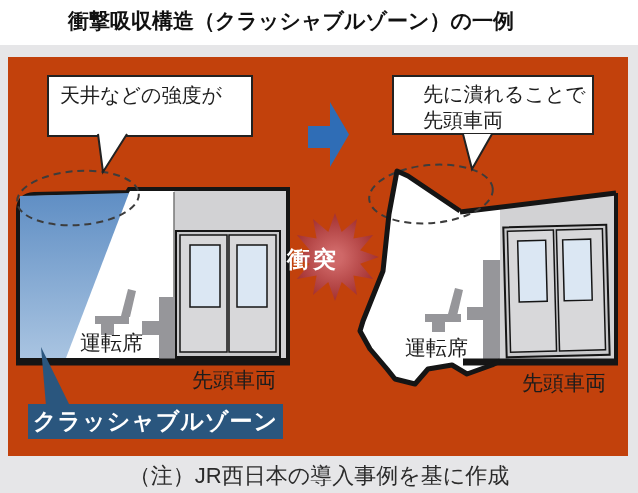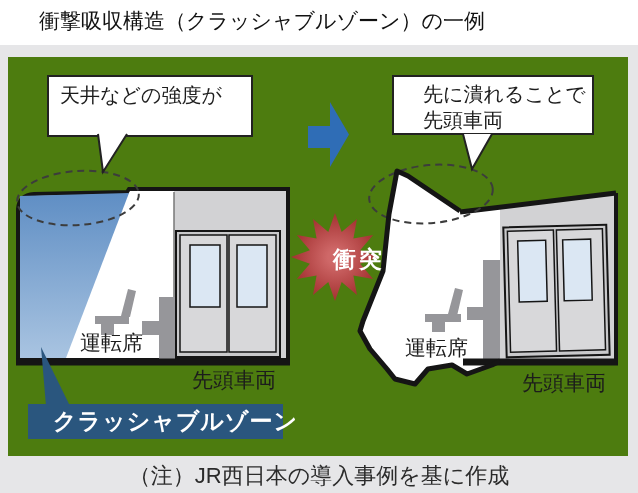--- a/index.html
+++ b/index.html
@@ -3,36 +3,36 @@
 <meta charset="utf-8">
 <style>
   html,body{margin:0;padding:0;}
   .page{
     position:relative;width:638px;height:493px;overflow:hidden;
     background:#ffffff;font-family:"Liberation Sans",sans-serif;
     -webkit-font-smoothing:antialiased;
   }
   .title{
     position:absolute;left:0;top:7px;width:524px;text-align:center;
-    font-size:21px;font-weight:normal;color:#111;letter-spacing:0px;white-space:nowrap;
+    font-size:21px;font-weight:bold;color:#111;letter-spacing:0px;white-space:nowrap;padding-left:29px;
   }
   .gray-area{position:absolute;left:0;top:45px;width:638px;height:448px;background:#e6e6e8;}
-  .card{position:absolute;left:8px;top:57px;width:620px;height:399px;background:#4d7c0f;}
+  .card{position:absolute;left:8px;top:57px;width:620px;height:399px;background:#c2410c;}
   .card svg{position:absolute;left:0;top:0;}
   .overlay{position:absolute;color:#1c1c1c;}
   .callout-text{font-size:20px;line-height:26px;white-space:nowrap;}
   .callout-text span{display:block;}
   .lbl{font-size:21px;white-space:nowrap;font-family:Liberation Serif, serif;}
   .zone-box-text{
     left:20px;top:347px;width:255px;height:35px;display:flex;align-items:center;justify-content:center;
-    color:#ffffff;font-weight:bold;font-size:23px;letter-spacing:1px;white-space:nowrap;padding-left:20px;
+    color:#ffffff;font-weight:bold;font-size:23px;letter-spacing:1px;white-space:nowrap;
   }
   .burst-text{
-    left:279px;top:187px;width:96px;text-align:center;color:#ffffff;
-    font-weight:bold;font-size:23px;letter-spacing:3px;padding-left:24px;
+    left:279px;top:187px;width:96px;color:#ffffff;
+    font-weight:bold;font-size:23px;letter-spacing:3px;
   }
   .note{
     position:absolute;left:0;top:461px;width:638px;text-align:center;
     font-size:22px;color:#2b2b2b;white-space:nowrap;
   }
 </style>
 </head>
 <body>
 
 <div class="page">

